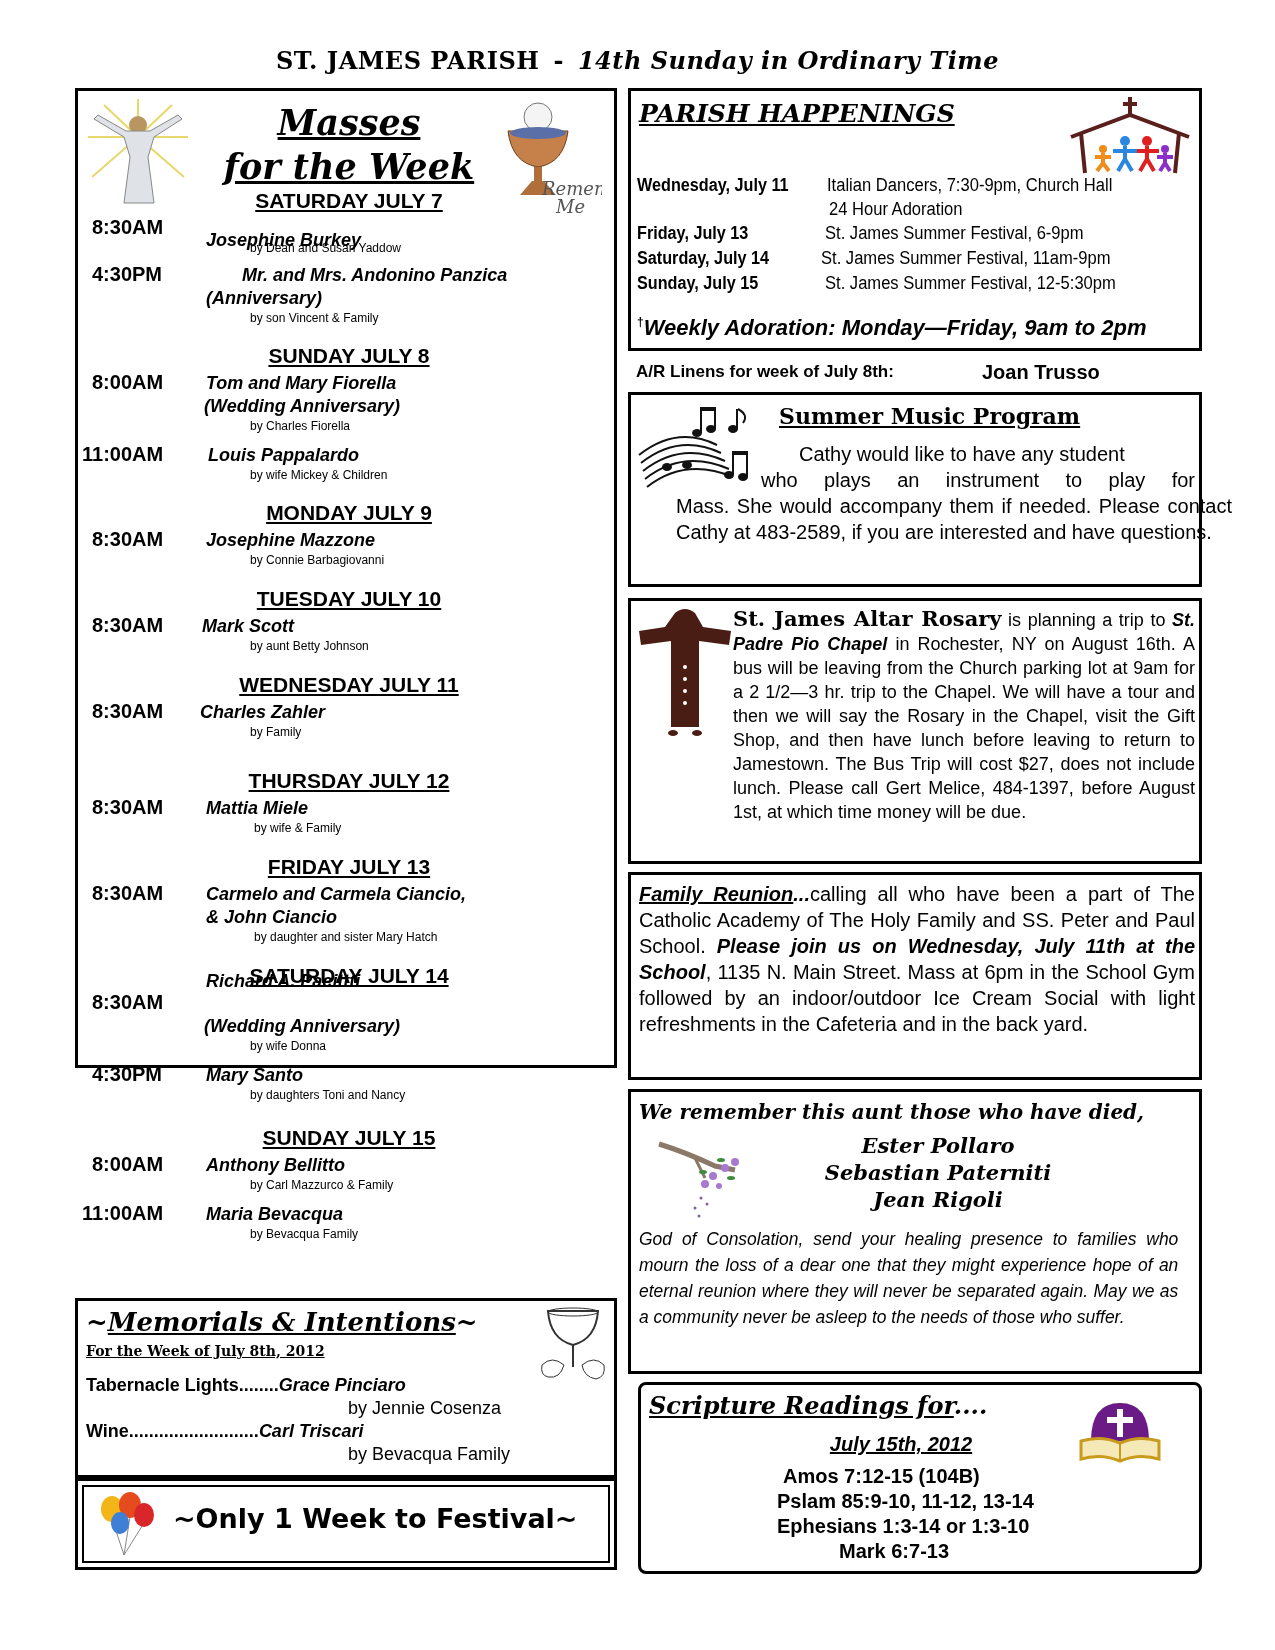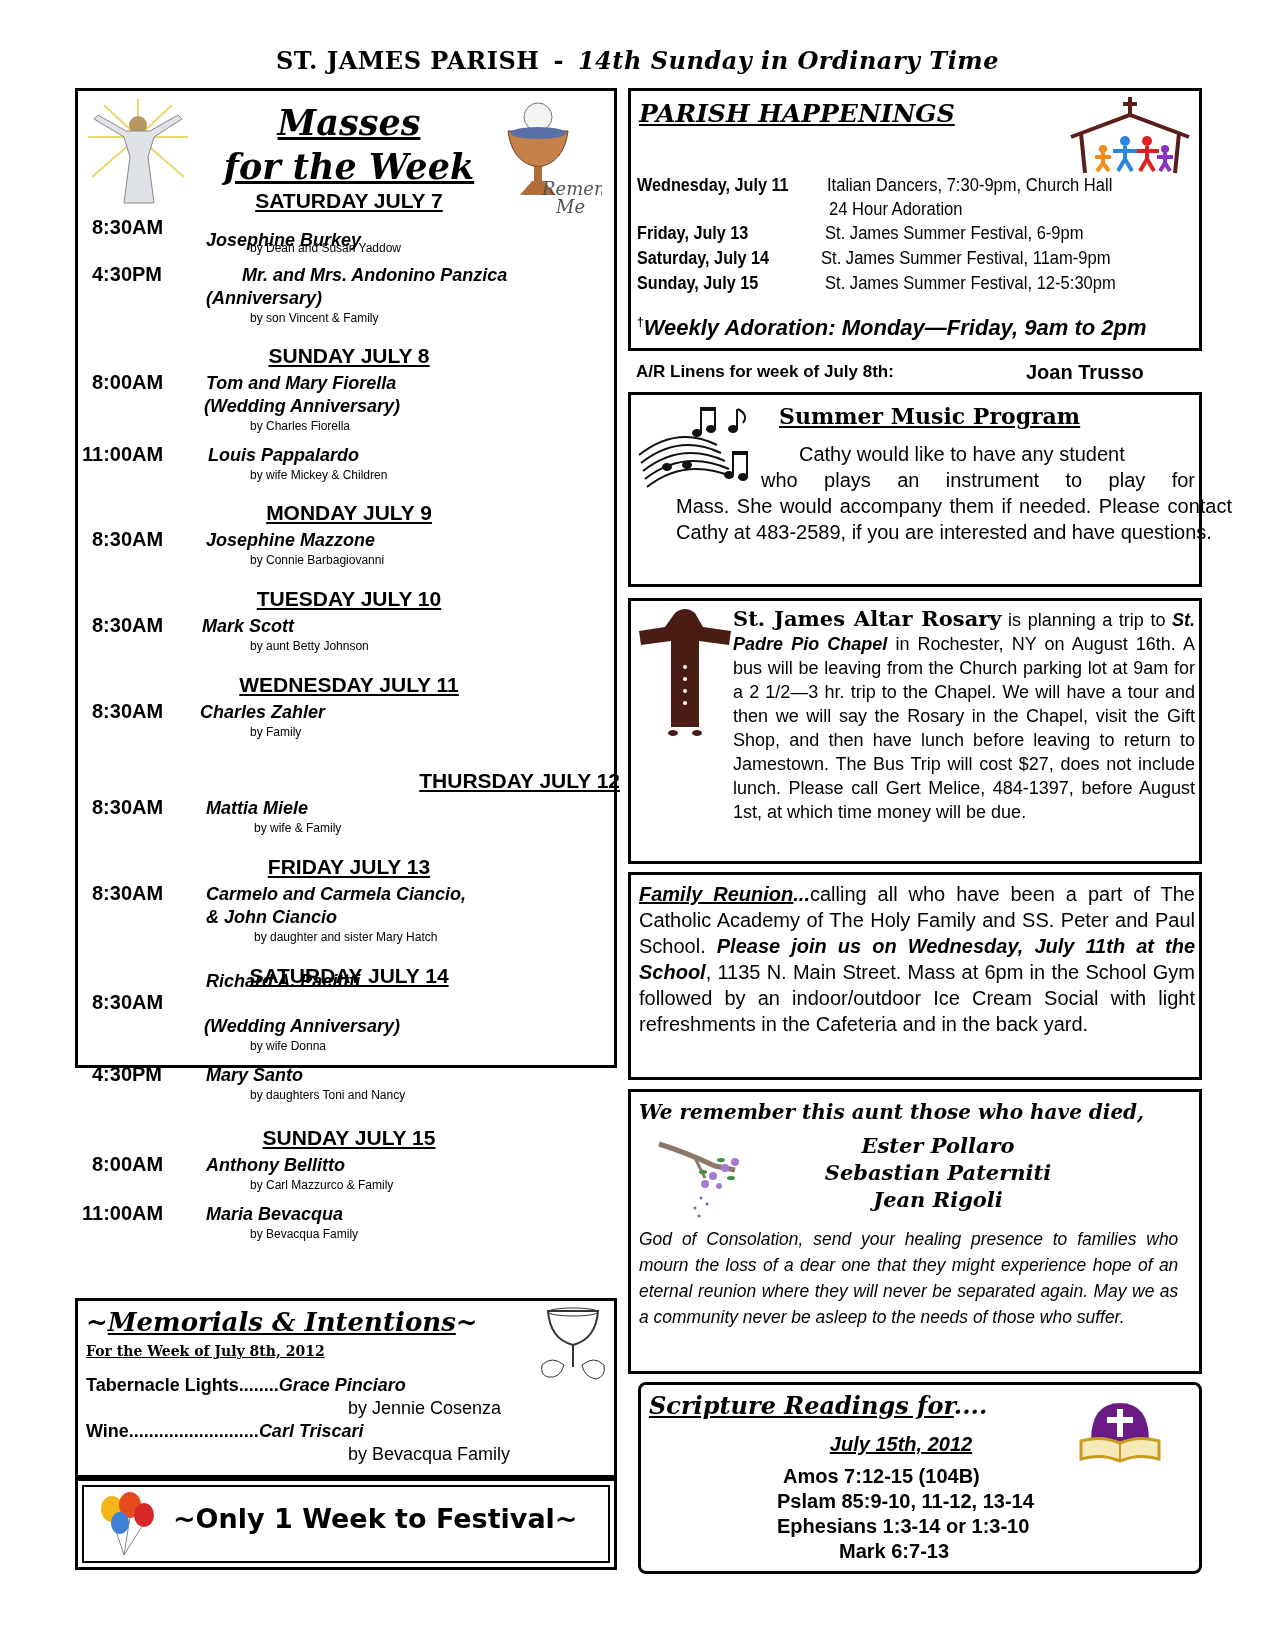--- a/index.html
+++ b/index.html
@@ -40,21 +40,21 @@
   .balloon-img { position: absolute; left: 12px; top: 8px; width: 72px; height: 72px; }
 
   
   #happenings { left: 628px; top: 88px; width: 574px; height: 263px; }
   .hap-title { position: absolute; left: 8px; top: 8px; font-family: "DejaVu Serif", serif; font-weight: bold; font-style: italic; font-size: 25px; text-decoration: underline; }
   .church-img { position: absolute; right: 6px; top: 4px; width: 126px; height: 80px; }
   .hap-day { position: absolute; left: 6px; font-weight: bold; font-size: 18px; transform: scaleX(0.9); transform-origin: left; }
   .hap-ev { position: absolute; font-size: 18px; transform: scaleX(0.92); transform-origin: left; }
   .adoration { position: absolute; left: 6px; top: 224px; font-weight: bold; font-style: italic; font-size: 22px; }
   .linens { position: absolute; left: 636px; top: 362px; font-weight: bold; font-size: 17px; }
-  .linens-name { position: absolute; left: 982px; top: 361px; font-weight: bold; font-size: 20px; margin-left: 44px; }
+  .linens-name { position: absolute; left: 982px; top: 361px; font-weight: bold; font-size: 20px; }
 
   
   #music { left: 628px; top: 392px; width: 574px; height: 195px; }
   .music-title { position: absolute; left: 148px; top: 8px; font-family: "DejaVu Serif", serif; font-weight: bold; font-size: 22px; text-decoration: underline; }
   .music-img { position: absolute; left: 6px; top: 10px; width: 122px; height: 90px; }
   .para { position: absolute; font-size: 20px; line-height: 26px; text-align: justify; }
 
   
   #rosary { left: 628px; top: 598px; width: 574px; height: 266px; }
   .rosary-img { position: absolute; left: 6px; top: 6px; width: 96px; height: 134px; }
@@ -138,21 +138,21 @@
   <div class="day" style="top:496px;">TUESDAY JULY 10</div>
   <div class="time" style="left:14px;top:523px;">8:30AM</div>
   <div class="name" style="left:124px;top:525px;">Mark Scott</div>
   <div class="by" style="left:172px;top:548px;">by aunt Betty Johnson</div>
 
   <div class="day" style="top:582px;">WEDNESDAY JULY 11</div>
   <div class="time" style="left:14px;top:609px;">8:30AM</div>
   <div class="name" style="left:122px;top:611px;">Charles Zahler</div>
   <div class="by" style="left:172px;top:634px;">by Family</div>
 
-  <div class="day" style="top:678px;text-align:right;">THURSDAY JULY 12</div>
+  <div class="day" style="top:678px;">THURSDAY JULY 12</div>
   <div class="time" style="left:14px;top:705px;">8:30AM</div>
   <div class="name" style="left:128px;top:707px;">Mattia Miele</div>
   <div class="by" style="left:176px;top:730px;">by wife &amp; Family</div>
 
   <div class="day" style="top:764px;">FRIDAY JULY 13</div>
   <div class="time" style="left:14px;top:791px;">8:30AM</div>
   <div class="name" style="left:128px;top:793px;">Carmelo and Carmela Ciancio,</div>
   <div class="name" style="left:128px;top:816px;">&amp; John Ciancio</div>
   <div class="by" style="left:176px;top:839px;">by daughter and sister Mary Hatch</div>
 

